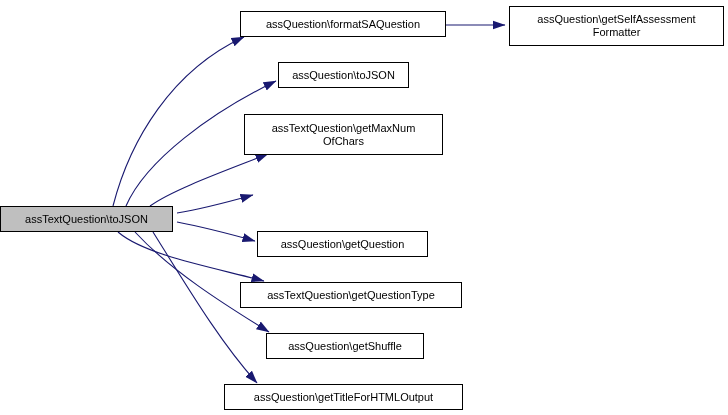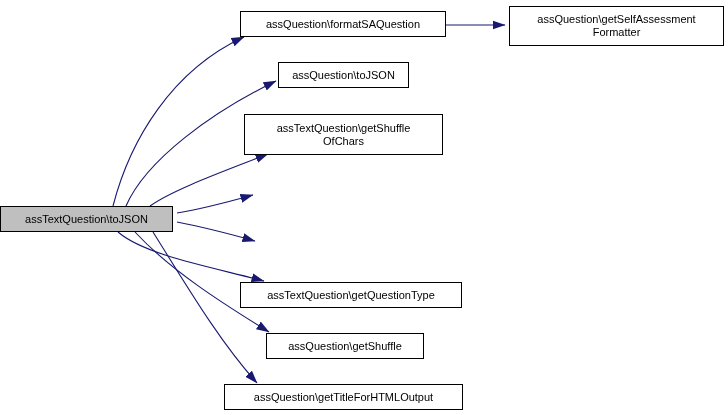--- a/index.html
+++ b/index.html
@@ -56,25 +56,28 @@
   <div class="node" style="left:509px;top:6px;width:215px;height:40px">
     <span class="line">assQuestion\getSelfAssessment</span>
     <span class="line">Formatter</span>
   </div>
 
   <div class="node" style="left:278px;top:62px;width:131px;height:26px">
     <span class="line">assQuestion\toJSON</span>
   </div>
 
   <div class="node" style="left:244px;top:114px;width:199px;height:41px">
-    <span class="line">assTextQuestion\getShuffle</span>
+    <span class="line">assTextQuestion\getMaxNum</span>
     <span class="line">OfChars</span>
   </div>
 
 
+  <div class="node" style="left:257px;top:231px;width:171px;height:26px">
+    <span class="line">assQuestion\getQuestion</span>
+  </div>
 
   <div class="node" style="left:240px;top:282px;width:222px;height:26px">
     <span class="line">assTextQuestion\getQuestionType</span>
   </div>
 
   <div class="node" style="left:266px;top:333px;width:158px;height:26px">
     <span class="line">assQuestion\getShuffle</span>
   </div>
 
   <div class="node" style="left:224px;top:384px;width:239px;height:26px">

